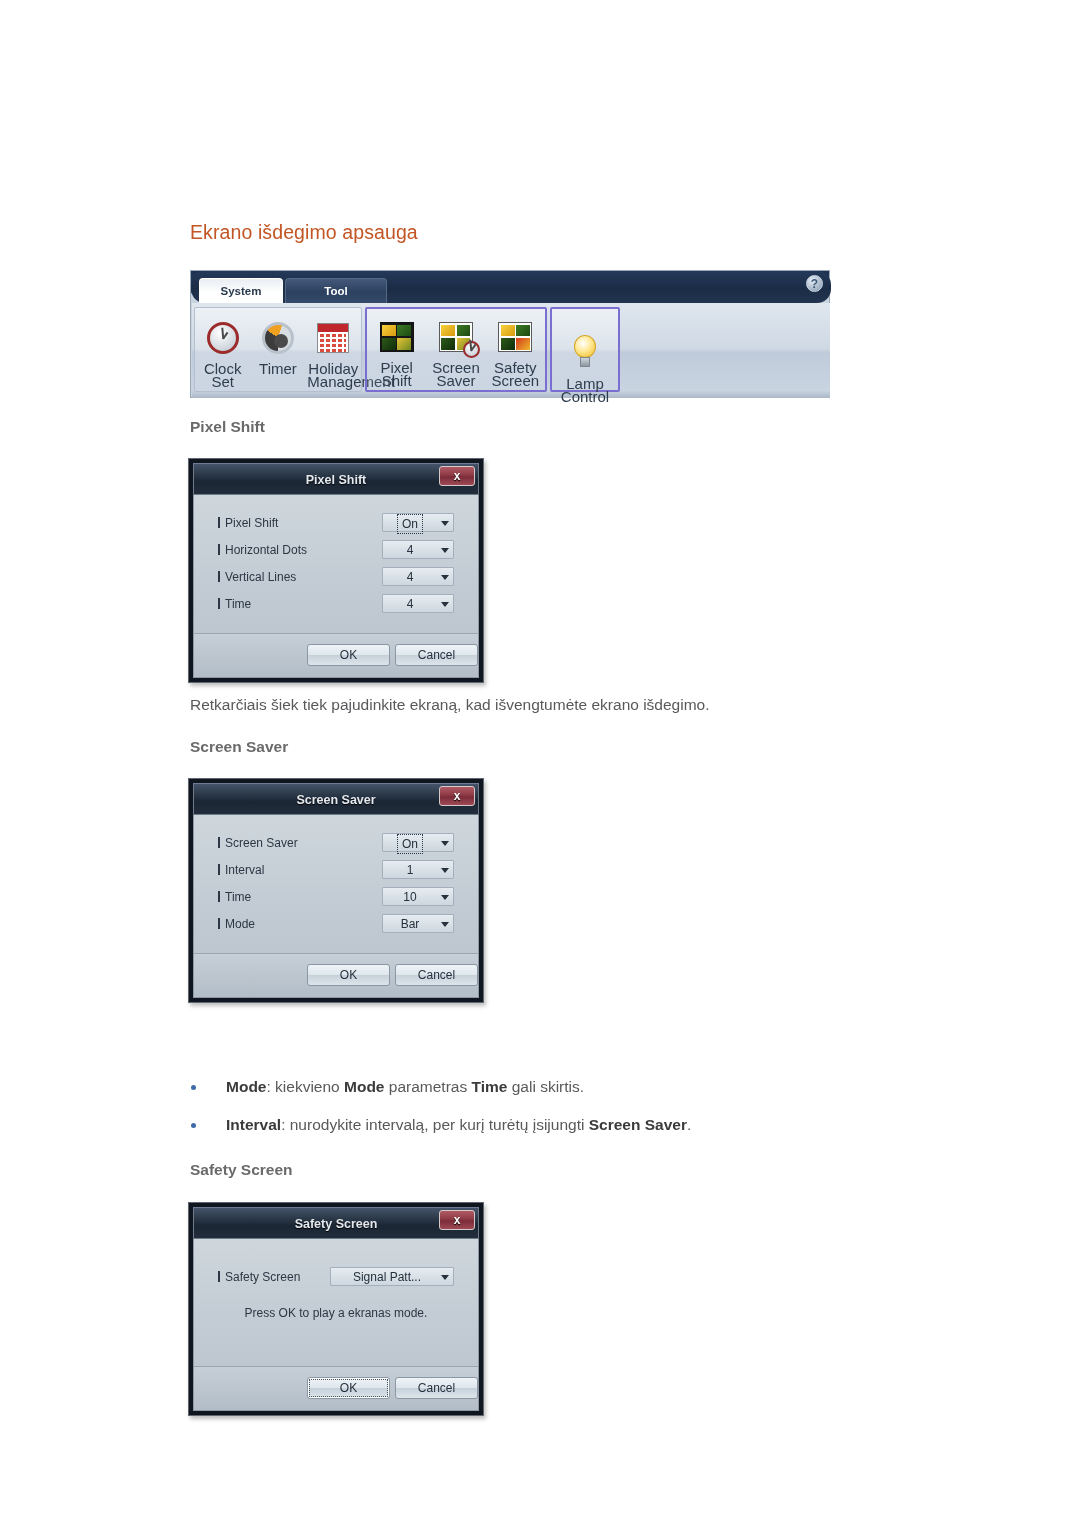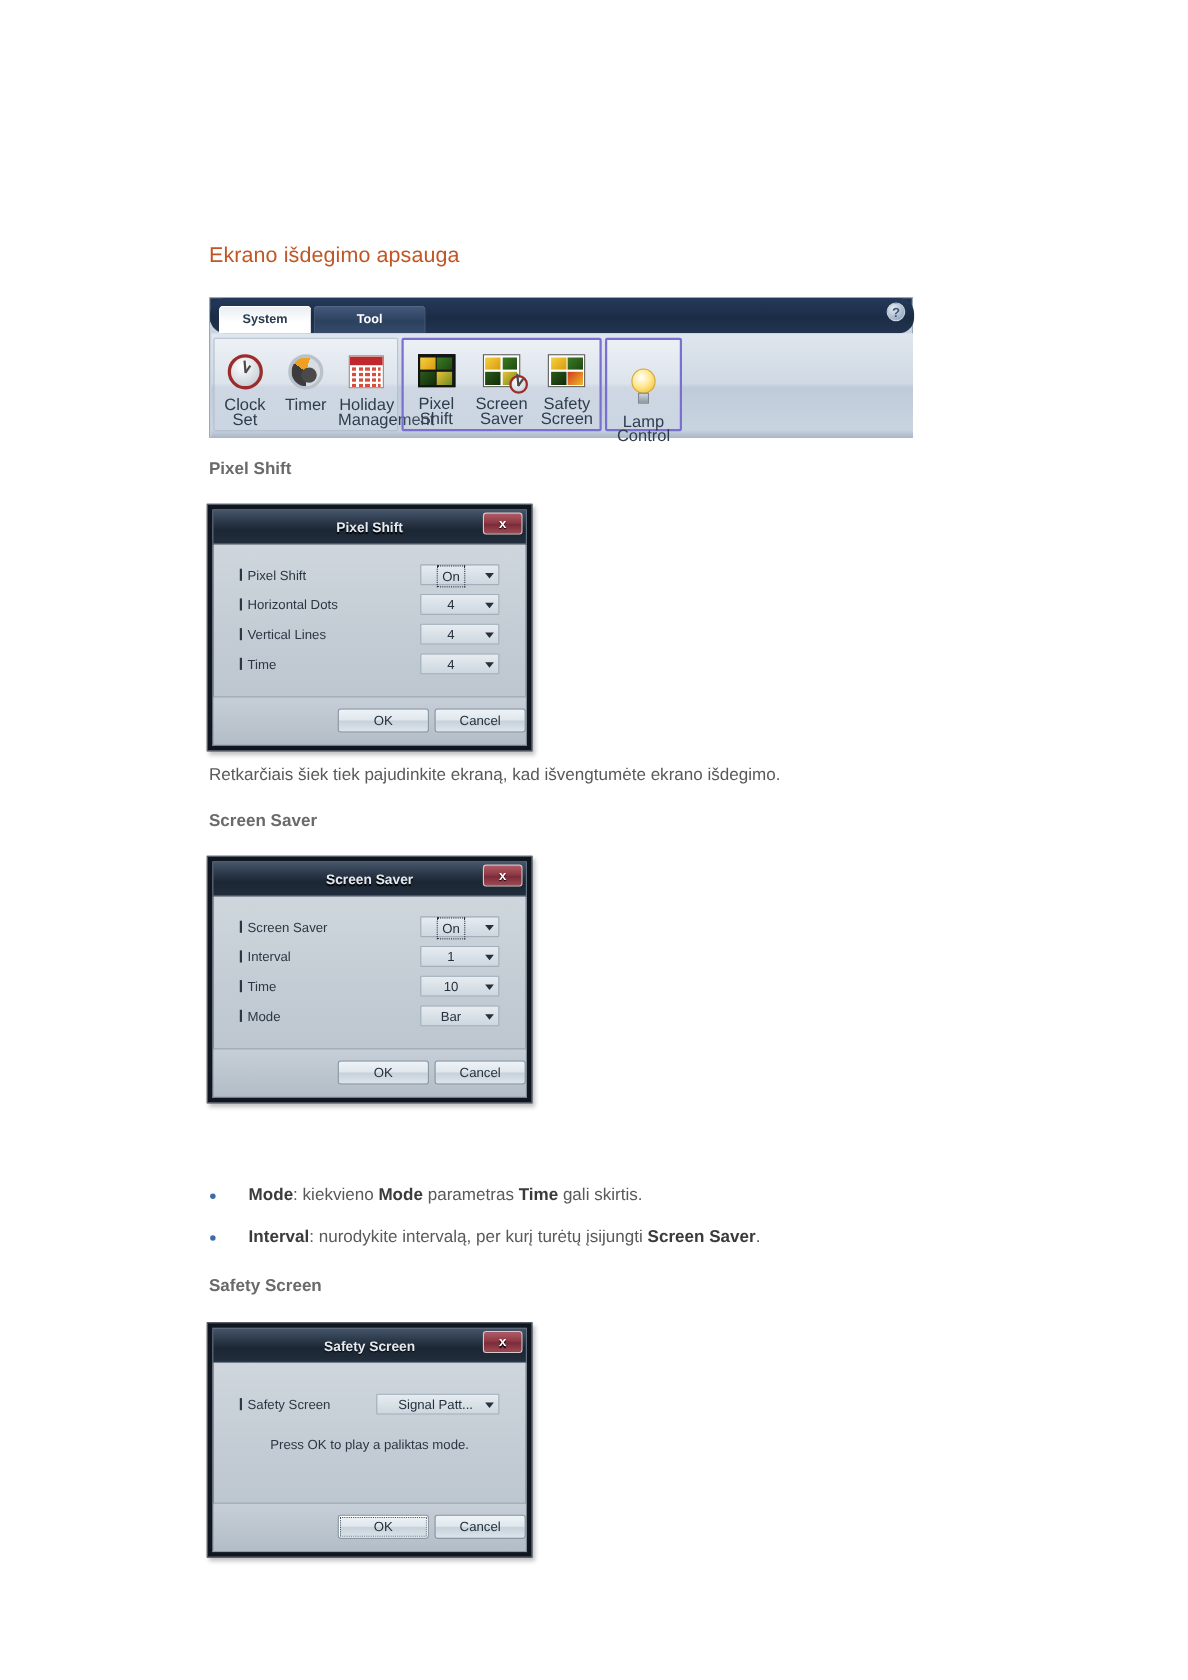--- a/index.html
+++ b/index.html
@@ -256,21 +256,21 @@
   }
   .combo {
     position: absolute; right: 24px; top: 4px;
     width: 72px; height: 19px;
     background: linear-gradient(to bottom, #e6ecf1, #cdd7df);
     border: 1px solid #a3b0bb; border-radius: 1px;
     font-size: 12px; color: #26313d;
     line-height: 18px; text-align: center;
     padding-right: 16px;
   }
-  .combo.wide { width: 112px; padding-right: 4px; text-align: center; }
+  .combo.wide { width: 124px; padding-right: 32px; text-align: right; }
   .combo .arr {
     position: absolute; right: 4px; top: 7px;
     width: 0; height: 0;
     border-left: 4px solid transparent; border-right: 4px solid transparent;
     border-top: 5px solid #26313d;
   }
   .combo.focused .inner {
     display: inline-block; padding: 0 4px;
     border: 1px dotted #2b3744;
   }
@@ -549,21 +549,21 @@
       <div style="height:24px"></div>
 
       <div class="row">
         <span class="lbl"><span class="bar"></span><span>Safety Screen</span></span>
         <span class="combo wide">
           <span>Signal Patt...</span>
           <span class="arr"></span>
         </span>
       </div>
 
-      <div class="note">Press OK to play a paliktas mode.</div>
+      <div class="note">Press OK to play a ekranas mode.</div>
 
       <div style="height:46px"></div>
       <div class="dlg-foot">
         <div class="btn ok focused">OK</div>
         <div class="btn cancel">Cancel</div>
       </div>
     </div>
   </div>
 
 </div>

